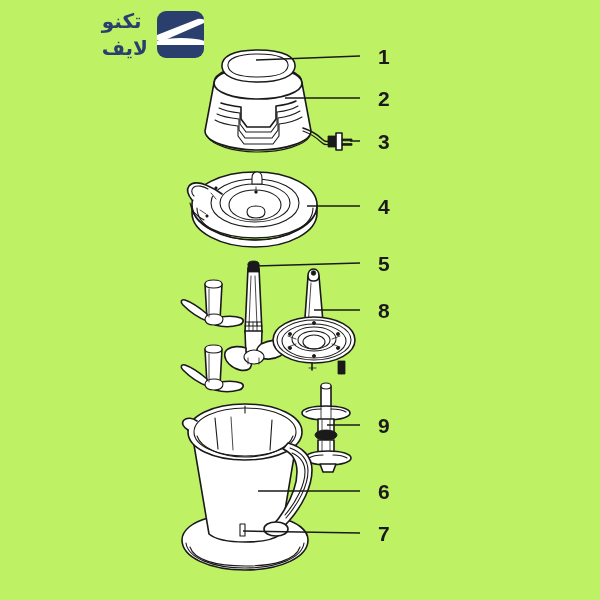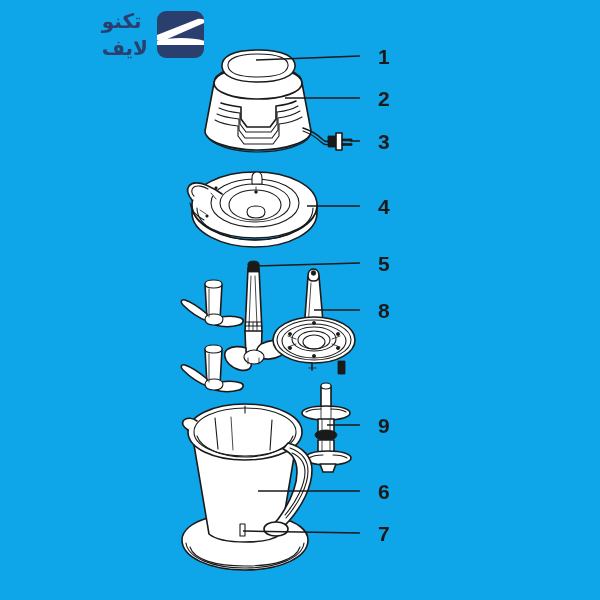--- a/index.html
+++ b/index.html
@@ -13,21 +13,21 @@
     height: 600px;
     position: relative;
     overflow: hidden;
     font-family: "Liberation Sans", sans-serif;
   }
   #stage {
     position: absolute;
     left: 0; top: 0;
     width: 600px;
     height: 600px;
-    background: #0ea5e9;
+    background: #bef264;
   }
   svg.layer {
     position: absolute;
     left: 0; top: 0;
     width: 600px;
     height: 600px;
   }
   
   #brand {
     position: absolute;

